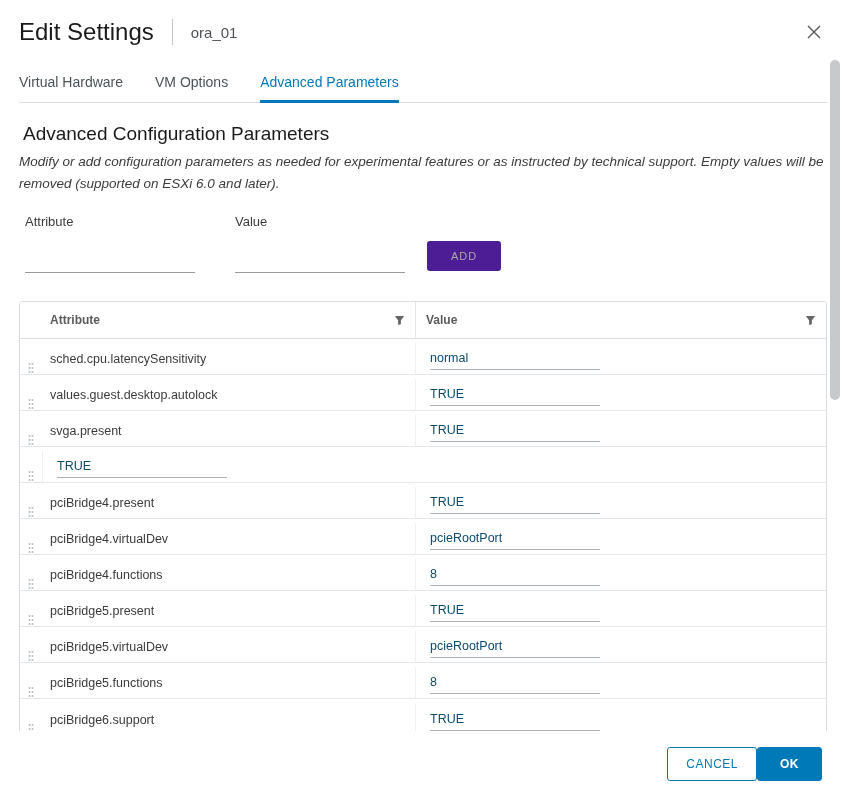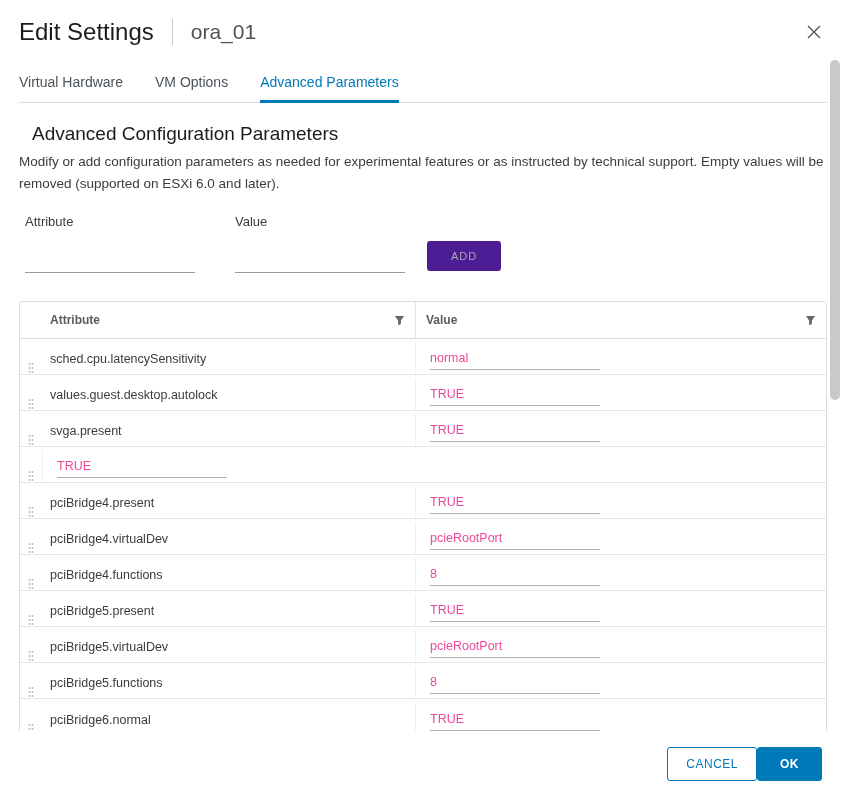--- a/index.html
+++ b/index.html
@@ -29,21 +29,21 @@
     margin: 0;
     text-align: center;
   }
   .header-sep {
     width: 1px;
     height: 26px;
     background: #c2c7cc;
     margin: 0 18px;
   }
   .header-sub {
-    font-size: 21px;
+    font-size: 15px;
     color: #4f5358;
   }
   .close {
     margin-left: auto;
     cursor: pointer;
     color: #565656;
     width: 20px; height: 20px;
     display: flex; align-items: center; justify-content: center;
   }
   .close svg { width: 14px; height: 14px; }
@@ -83,28 +83,29 @@
   .tab.active {
     color: #0079b8;
     border-bottom: 3px solid #0079b8;
     margin-bottom: -1px;
     font-weight: 500;
   }
 
   .section-title {
     font-size: 19px;
     color: #1b1b1b;
-    margin: 20px 0 6px 13px;
+    margin: 20px 0 6px 4px;
     font-weight: 400;
   }
   .section-desc {
     font-size: 13.5px;
     color: #3c3c3c;
     line-height: 1.6;
     margin: 0 0 20px 0;
+    font-style: italic;
   }
 
   .form-row {
     display: flex;
     gap: 40px;
     align-items: flex-end;
     margin-bottom: 28px;
     padding-left: 6px;
   }
   .form-field { width: 170px; }
@@ -185,21 +186,21 @@
   }
   .cell-val {
     flex: 1;
     padding: 6px 10px 4px 14px;
     border-left: 1px solid #eef1f3;
   }
   .cell-val .valfield {
     border: none;
     border-bottom: 1px solid #acb2b8;
     font-size: 12.5px;
-    color: #ec4899;
+    color: #0c4a6e;
     padding: 2px 0 4px 0;
     width: 170px;
     outline: none;
     background: transparent;
   }
 
   .footer {
     display: flex;
     justify-content: flex-end;
     gap: 0;
@@ -430,21 +431,21 @@
               <div class="drag">
                 <svg viewBox="0 0 6 12">
                   <circle cx="1.5" cy="2" r="1" fill="currentColor"></circle>
                   <circle cx="4.5" cy="2" r="1" fill="currentColor"></circle>
                   <circle cx="1.5" cy="6" r="1" fill="currentColor"></circle>
                   <circle cx="4.5" cy="6" r="1" fill="currentColor"></circle>
                   <circle cx="1.5" cy="10" r="1" fill="currentColor"></circle>
                   <circle cx="4.5" cy="10" r="1" fill="currentColor"></circle>
                 </svg>
               </div>
-              <div class="cell-attr">pciBridge6.normal</div>
+              <div class="cell-attr">pciBridge6.support</div>
               <div class="cell-val"><input class="valfield" value="TRUE" style=""></div>
             </div>
           </div>
       </div>
 
     </div>
   </div>
 
   <div class="footer">
     <button class="btn btn-secondary">CANCEL</button>

